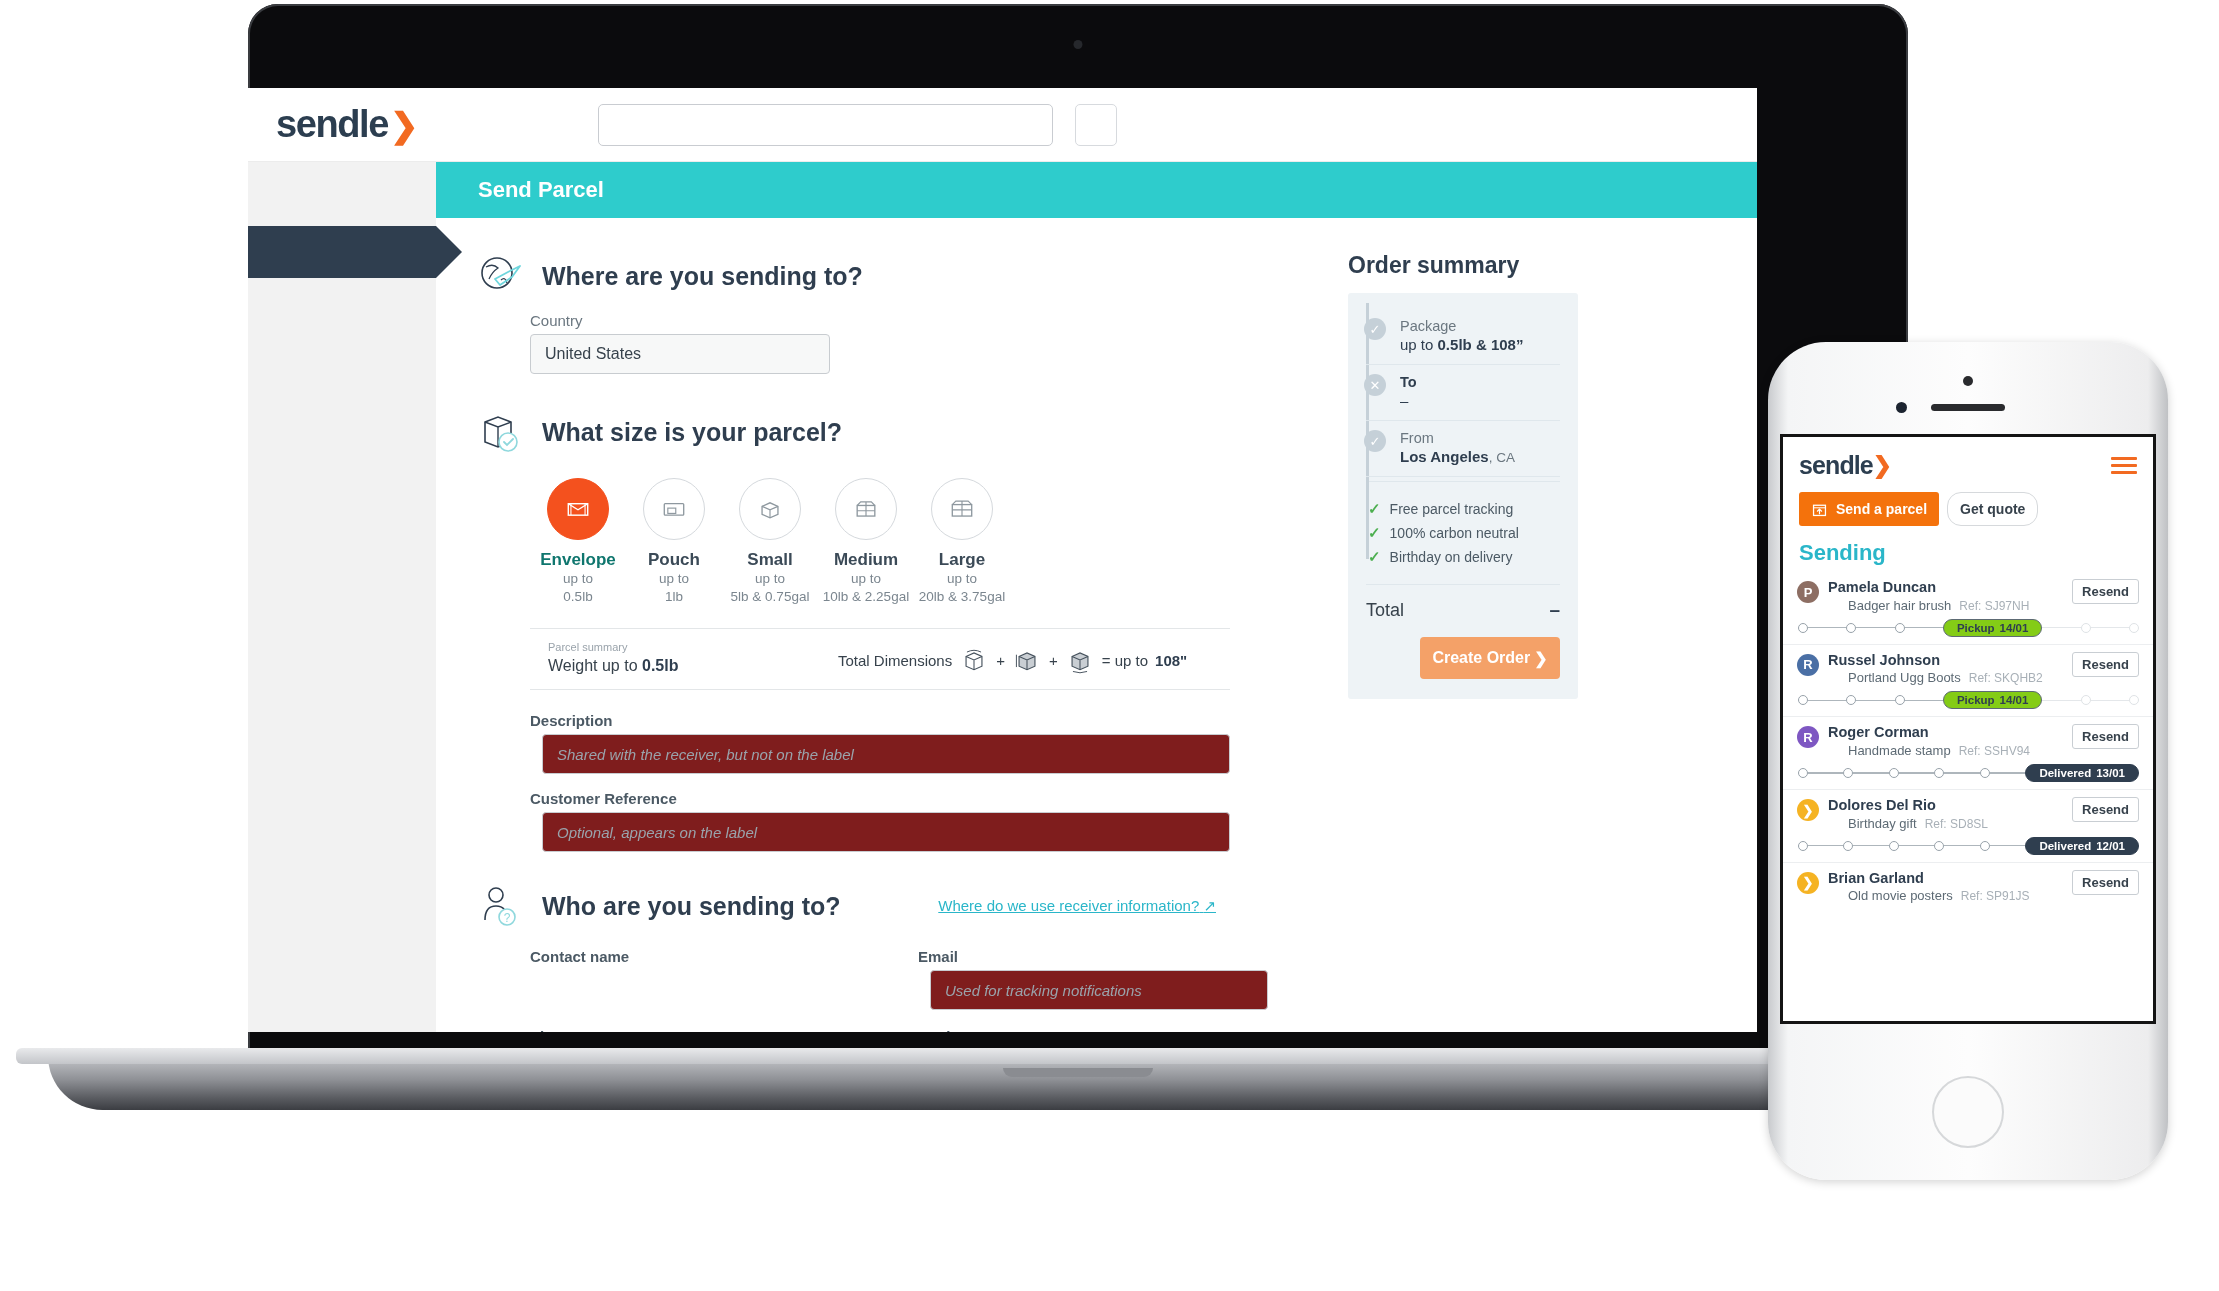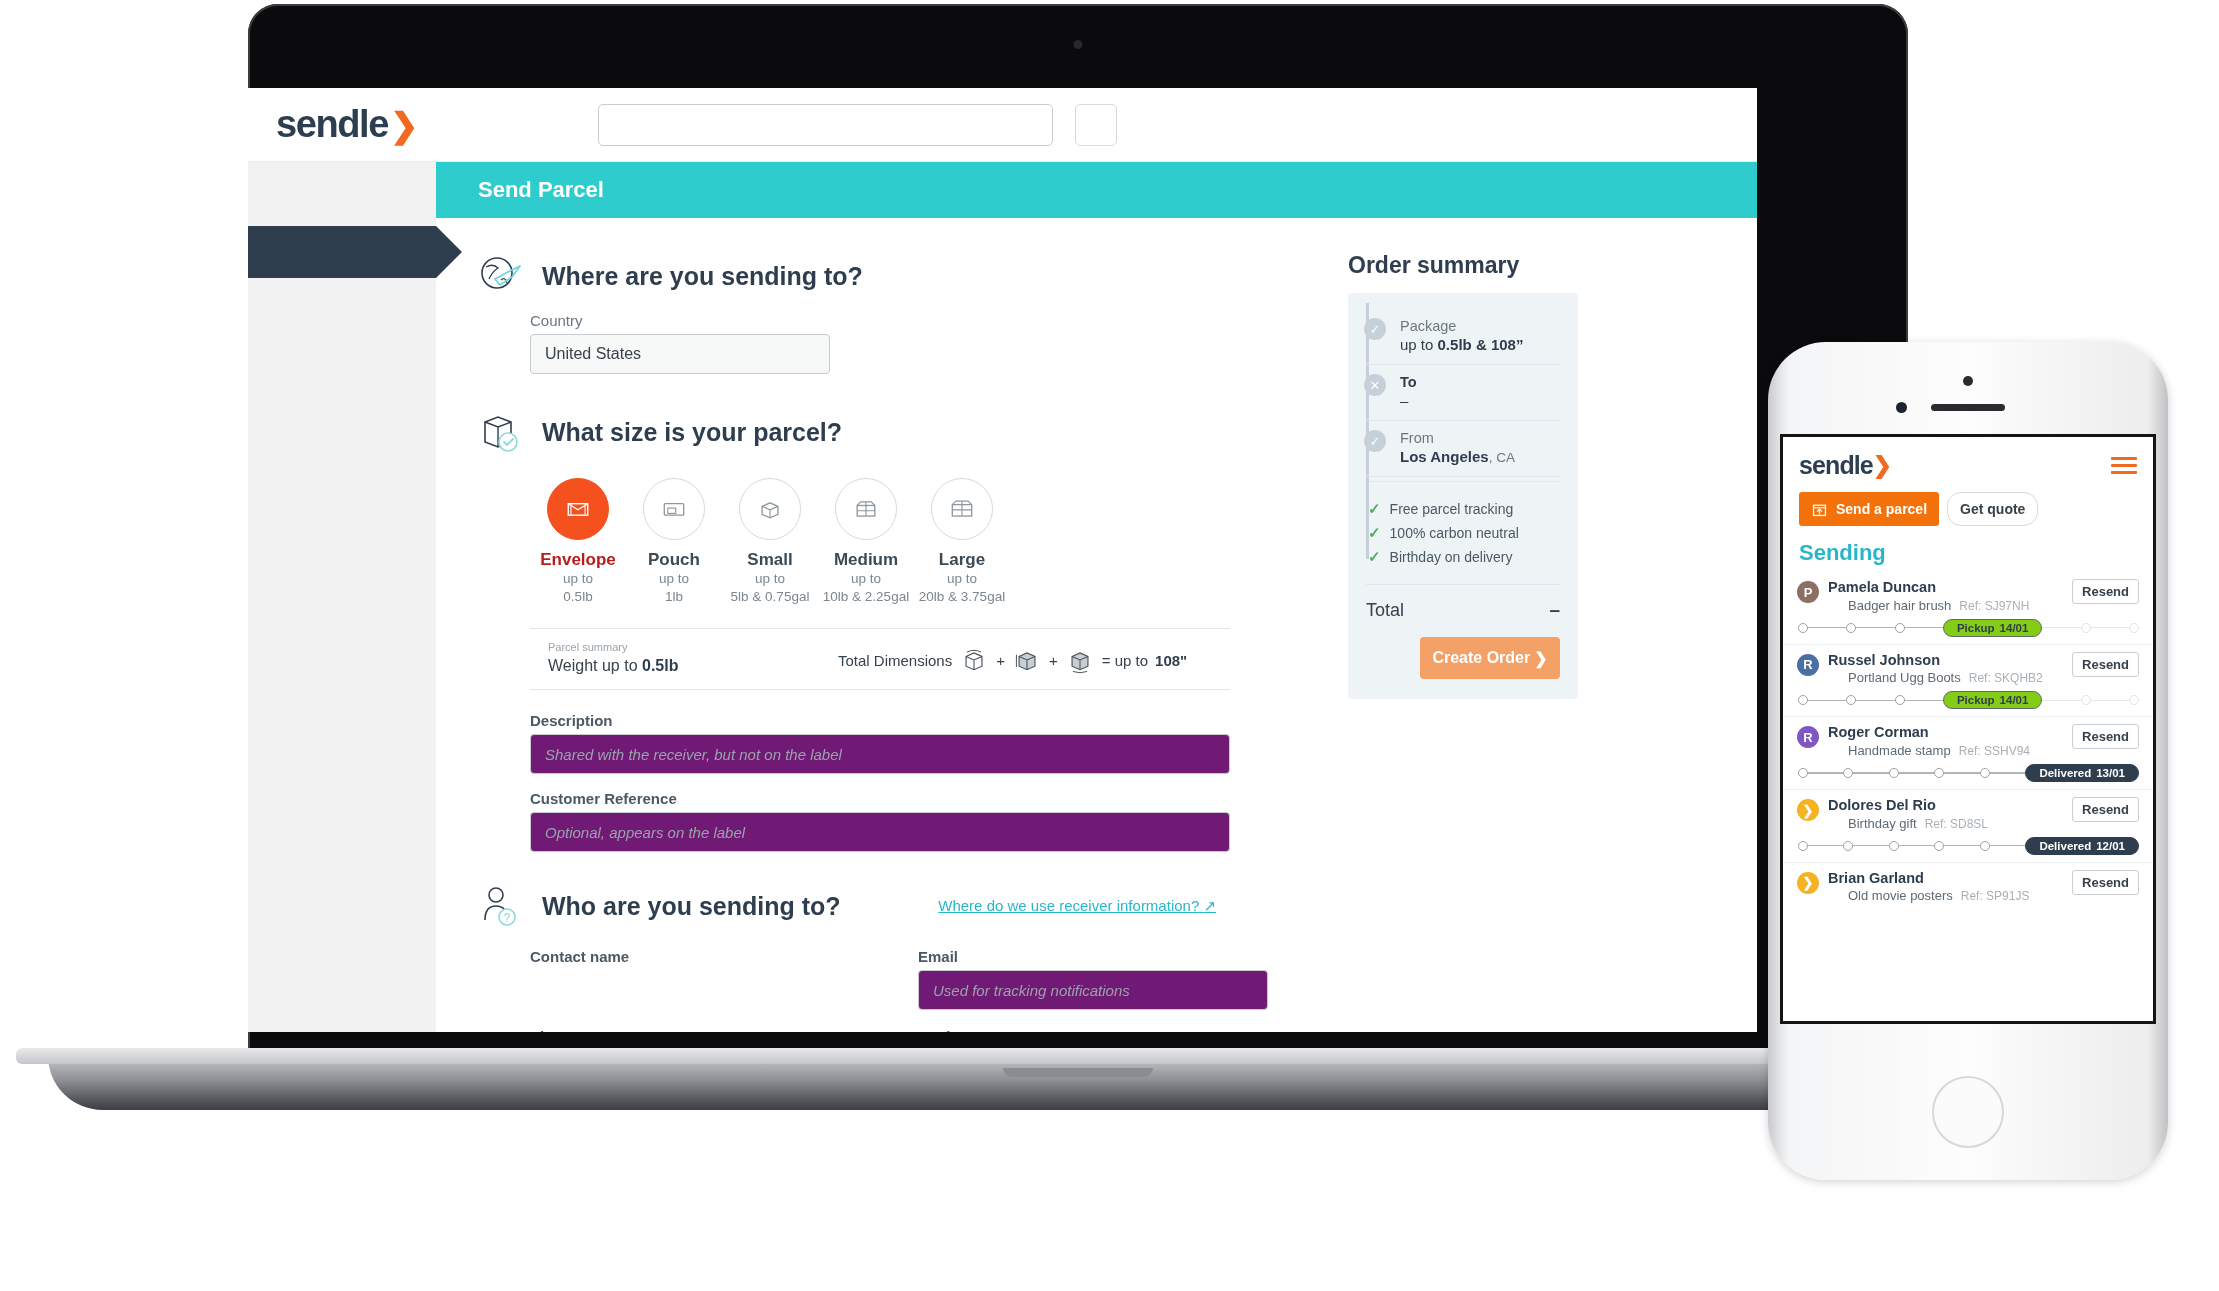--- a/index.html
+++ b/index.html
@@ -85,36 +85,36 @@
   .sec-icon { width:48px; height:48px; flex:0 0 48px; }
   .sec-title { font-size:25px; font-weight:700; color:#2f3e4f; }
   .sec-link { margin-left:auto; font-size:15px; color:#2ab6c9; padding-right:14px; }
 
   .field-label { font-size:15px; color:#6b7780; margin:12px 0 5px 0; font-weight:400;}
   .field-label.b { color:#4b5964; font-weight:700; }
   .inp {
     height:40px; border:1px solid #c8ccd0; border-radius:4px; background:#f7f8f8;
     display:flex; align-items:center; padding:0 14px; font-size:16px; color:#37424c;
   }
-  .inp.white { background:#701a75; }
+  .inp.white { background:#7f1d1d;margin-left:12px; }
   .inp .ph { color:#9aa3ab; font-style:italic; font-size:15px; }
 
   .indent { padding-left: 54px; }
 
   
   .sizes { display:flex; gap:0; margin: 22px 0 0 0; padding-left: 54px; }
   .size { width:96px; text-align:center; }
   .size-circle {
     width:62px; height:62px; border-radius:50%; border:1px solid #d5d9dd; margin:0 auto 10px auto;
     display:flex; align-items:center; justify-content:center; background:#fff;
   }
   .size.on .size-circle { background:#f4511e; border-color:#f4511e; }
   .size-name { font-size:17px; font-weight:700; color:#3b4a57; }
   .size-sub { font-size:13.5px; color:#7b868f; line-height:1.35; }
-  .size.on .size-name { color:#b91c1c; }
+  .size.on .size-name { color:#0f766e; }
 
   
   .psum {
     margin: 22px 0 0 54px; width: 700px; border-top:1px solid #e3e6e8; border-bottom:1px solid #e3e6e8;
     padding: 12px 0 14px 18px; display:flex; align-items:flex-end;
   }
   .psum-l { width: 290px; }
   .psum-cap { font-size:11px; color:#9aa3ab; }
   .psum-w { font-size:16px; color:#37424c; margin-top:4px; }
   .psum-w b { color:#2f3e4f; }

